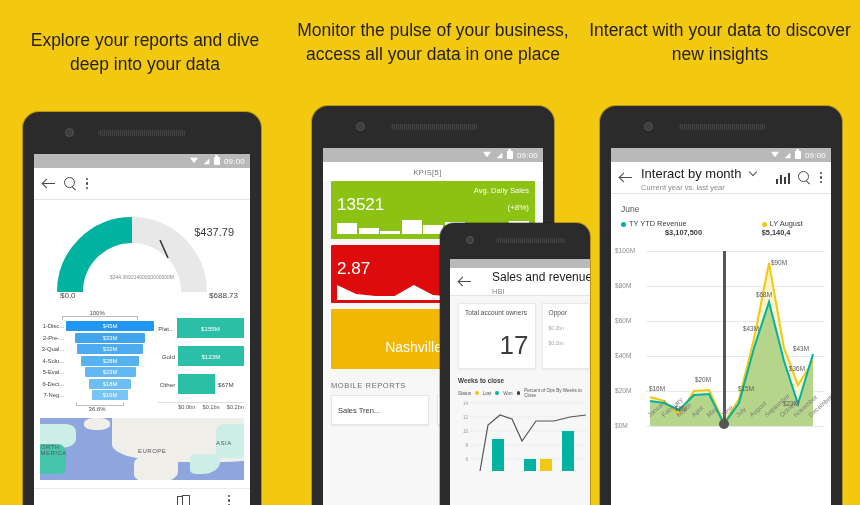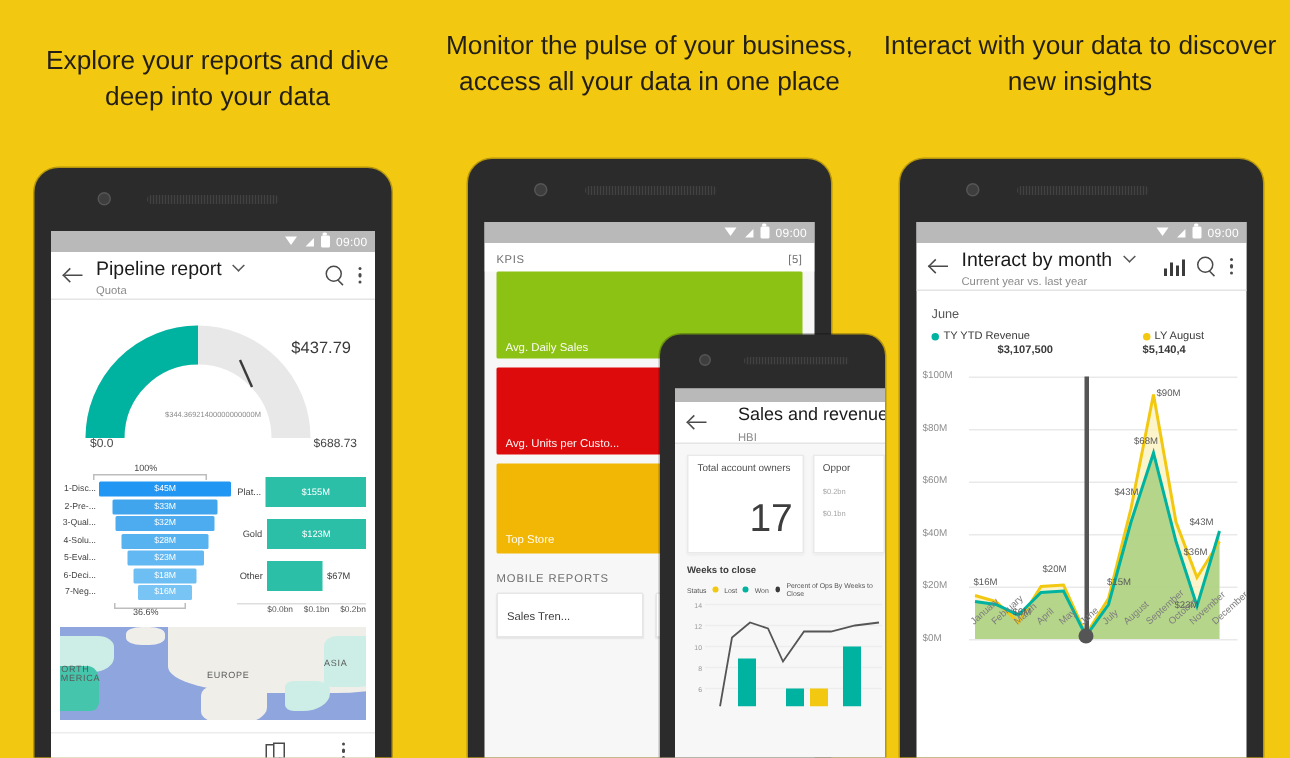--- a/index.html
+++ b/index.html
@@ -205,30 +205,30 @@
     content: ""; position: absolute; left: 0; top: 1px; width: 8px; height: 9px;
     border: 1.3px solid #4a4a4a;
   }
   .ic-pages:after {
     content: ""; position: absolute; left: 5px; top: 0; width: 6px; height: 9px;
     border: 1.3px solid #4a4a4a; background: #fff;
   }
 
   
   .sechead {
-    display: flex; justify-content: space-between; align-items: center;
-    font-size: 7.5px; color: #6f6f6f; padding: 6px 8px 4px 8px; background: #fff;
+    display: flex; justify-content: center; align-items: center;
+    font-size: 7.5px; color: #6f6f6f; padding: 6px 19px 4px 8px; background: #fff;
     letter-spacing: .4px;
   }
   .tile {
     margin: 0 8px 6px 8px; border-radius: 1px; color: #fff;
     padding: 5px 6px 0 6px; position: relative; overflow: hidden;
   }
-  .tile-title { font-size: 7.6px; text-align: left; opacity: .96; white-space: nowrap;
-                overflow: hidden; text-overflow: ellipsis; margin-top: 41px; }
+  .tile-title { font-size: 7.6px; text-align: right; opacity: .96; white-space: nowrap;
+                overflow: hidden; text-overflow: ellipsis; }
   .tile-num { font-size: 17px; display: inline-block; }
   .tile-delta { font-size: 8px; float: right; margin-top: 8px; }
   .spark { display: flex; align-items: flex-end; gap: 1.5px; height: 16px; margin-top: 3px; }
   .spark i { flex: 1; background: #fff; }
   .tile-big { font-size: 14px; text-align: center; padding-top: 16px; }
   .mrlabel { font-size: 7.5px; color: #6f6f6f; letter-spacing: .6px; padding: 6px 8px 5px 8px; }
   .mrcards { display: flex; gap: 8px; padding: 0 8px; }
   .mrcard {
     background: #fff; border: 1px solid #e6e6e6; border-radius: 1px;
     height: 30px; display: flex; align-items: center; padding: 0 6px;
@@ -287,25 +287,20 @@
 
       <div class="statusbar">
         <span class="sb-wifi"></span>
         <span class="sb-signal"></span>
         <span class="sb-batt"></span>
         <span>09:00</span>
       </div>
 
       <div class="appbar" style="height:32px;">
         <span class="back-arrow"></span>
-        <span class="title-wrap">
-          <span class="appbar-title">Pipeline report</span>
-          <span class="chev-down"></span>
-          <div class="appbar-sub">Quota</div>
-        </span>
         <span class="ic-search"></span>
         <span class="ic-more">
             <i></i>
             <i></i>
             <i></i>
           </span>
       </div>
 
       <div class="sec">
         <div class="gauge-wrap">

